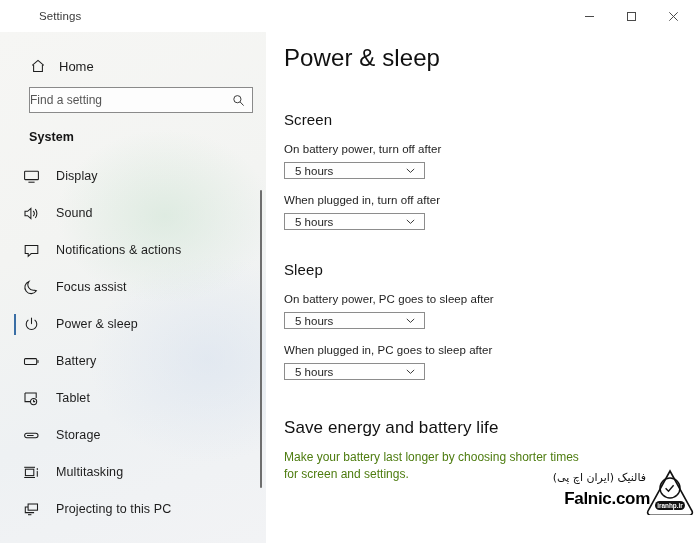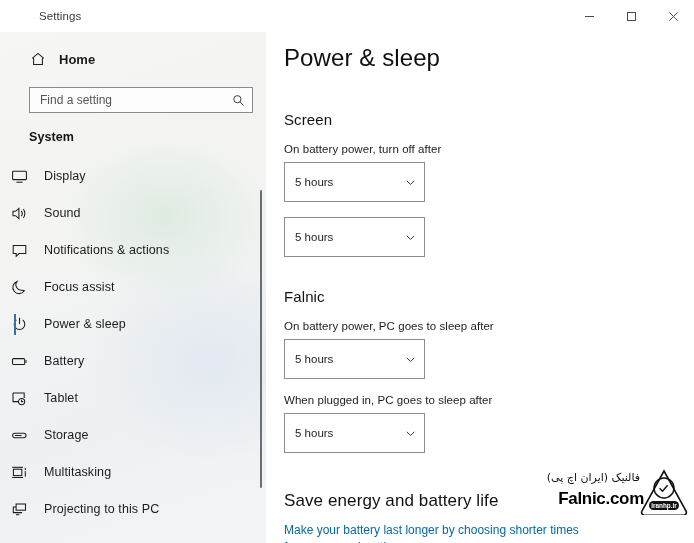--- a/index.html
+++ b/index.html
@@ -80,39 +80,38 @@
     position: absolute;
     top: -32px;
     left: 0;
     right: 0;
     bottom: 0;
     padding-top: 32px;
   }
 
   #home-row {
     display: flex;
-    align-items: center;
+    align-items: flex-end;
     gap: 13px;
     padding: 0 0 0 29px;
     height: 30px;
     margin-top: 12px;
-    font-weight: bold;
   }
   #home-row .ico { width: 17px; height: 17px; display:flex; align-items:center; justify-content:center; color:#1f1f1f; }
   #home-label { font-size: 13px; color: #1c1c1c; }
 
   #search-wrap {
     margin: 13px 0 0 29px;
     width: 224px;
     height: 26px;
     border: 1px solid #8a8a8a;
     background: #fdfdfd;
     display: flex;
     align-items: center;
-    padding: 0 7px 0 10px;
+    padding: 0 7px 0 0;
   }
   #search-input {
     flex: 1 1 auto;
     border: none;
     outline: none;
     background: transparent;
     font-family: "Liberation Sans", sans-serif;
     font-size: 12px;
     color: #4d4d4d;
     min-width: 0;
@@ -130,21 +129,21 @@
 
   #navlist {
     margin-top: 14px;
     list-style: none;
   }
   .navitem {
     height: 37px;
     display: flex;
     align-items: center;
     gap: 15px;
-    padding-left: 10px;
+    padding-left: 22px;
     position: relative;
     color: #1c1c1c;
   }
   .navitem .ico {
     width: 19px; height: 19px; flex: 0 0 19px;
     display: flex; align-items: center; justify-content: center;
     color: #1d1d1d;
   }
   .navitem .lbl { font-size: 12.5px; line-height: 1; letter-spacing: .1px; }
   .navitem.selected::before {
@@ -211,21 +210,21 @@
   .field { margin-top: 15px; }
   .field-label {
     font-size: 11.5px;
     color: #1d1d1d;
     margin-bottom: 7px;
     letter-spacing: .05px;
   }
 
   .combo {
     width: 141px;
-    height: 40px;
+    height: 17px;
     border: 1px solid #8c8c8c;
     background: #fefefe;
     display: flex;
     align-items: center;
     padding: 0 7px 0 10px;
   }
   .combo .val {
     flex: 1 1 auto;
     font-size: 11.5px;
     color: #1f1f1f;
@@ -244,29 +243,29 @@
   #save-block { margin-top: 38px; }
   #save-title {
     font-size: 17px;
     font-weight: normal;
     color: #111;
     letter-spacing: .1px;
   }
   #save-desc {
     margin-top: 11px;
     font-size: 12px;
-    color: #0369a1;
+    color: #4d7c0f;
     line-height: 1.45;
     width: 298px;
   }
 
   
   #watermark {
     position: absolute;
-    right: 6px;
+    right: 0;
     bottom: 8px;
     width: 152px;
     height: 66px;
     z-index: 10;
     pointer-events: none;
     margin-top: 6px;
   }
   #wm-fa {
     position: absolute;
     right: 48px;
@@ -484,31 +483,32 @@
             <span class="val">5 hours</span>
             <span class="chev">
               <svg width="11" height="11" viewBox="0 0 11 11" fill="none" stroke="currentColor" stroke-width="1">
                   <path d="M1.8 3.9 5.5 7.4 9.2 3.9"></path>
                 </svg>
             </span>
           </div>
         </div>
 
         <div class="field">
+          <div class="field-label">When plugged in, turn off after</div>
           <div class="combo">
             <span class="val">5 hours</span>
             <span class="chev">
               <svg width="11" height="11" viewBox="0 0 11 11" fill="none" stroke="currentColor" stroke-width="1">
                   <path d="M1.8 3.9 5.5 7.4 9.2 3.9"></path>
                 </svg>
             </span>
           </div>
         </div>
 
-        <h2 class="section-head" id="sleep-head">Falnic</h2>
+        <h2 class="section-head" id="sleep-head">Sleep</h2>
 
         <div class="field">
           <div class="field-label">On battery power, PC goes to sleep after</div>
           <div class="combo">
             <span class="val">5 hours</span>
             <span class="chev">
               <svg width="11" height="11" viewBox="0 0 11 11" fill="none" stroke="currentColor" stroke-width="1">
                   <path d="M1.8 3.9 5.5 7.4 9.2 3.9"></path>
                 </svg>
             </span>

